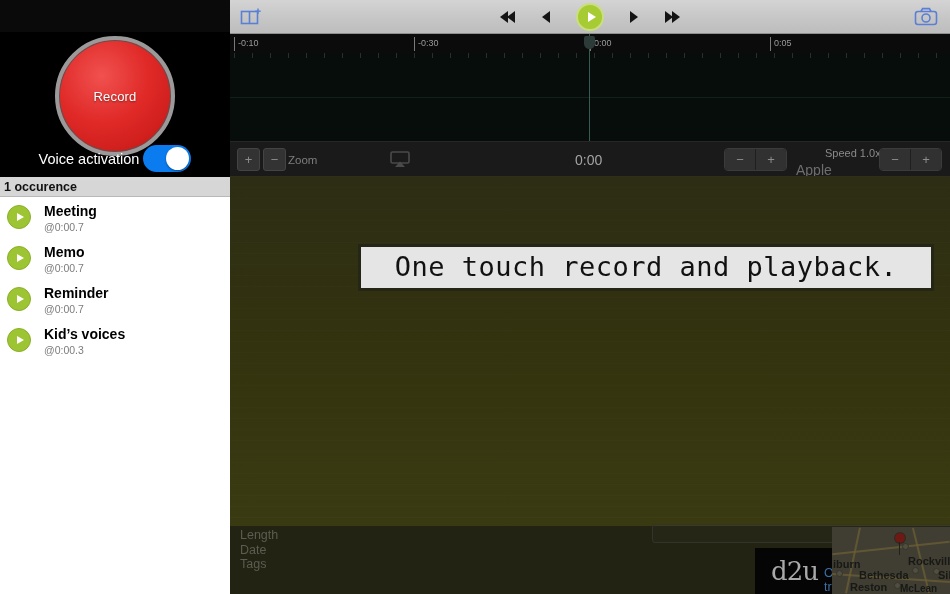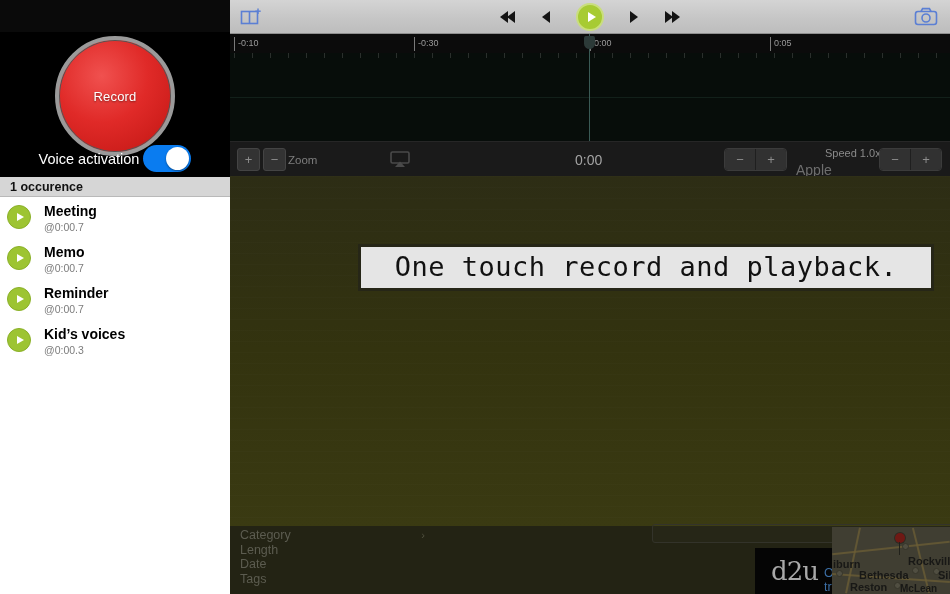--- a/index.html
+++ b/index.html
@@ -92,21 +92,21 @@
     border-radius: 50%;
     background: #ffffff;
     box-shadow: 0 1px 2px rgba(0,0,0,0.4);
   }
   .occurrence-bar {
     height: 20px;
     background: #d6d6d6;
     border-bottom: 1px solid #b9b9b9;
     display: flex;
     align-items: center;
-    padding-left: 10px;
+    padding-left: 4px;
     box-sizing: border-box;
   }
   .occurrence-text {
     font-size: 12.5px;
     font-weight: bold;
     color: #111;
   }
   .rec-list {
     background: #fff;
   }
@@ -674,24 +674,20 @@
 
     <div class="promo-area"></div>
 
     <div class="caption-box">
       <div class="caption-text">One touch record and playback.</div>
     </div>
 
     <div class="bottom-panel">
       <div class="meta-list">
         <div class="meta-row">
-          <span class="meta-label">Category</span>
-          <span class="chev">›</span>
-        </div>
-        <div class="meta-row">
           <span class="meta-label">Length</span>
         </div>
         <div class="meta-row">
           <span class="meta-label">Date</span>
         </div>
         <div class="meta-row">
           <span class="meta-label">Tags</span>
         </div>
       </div>
     </div>

